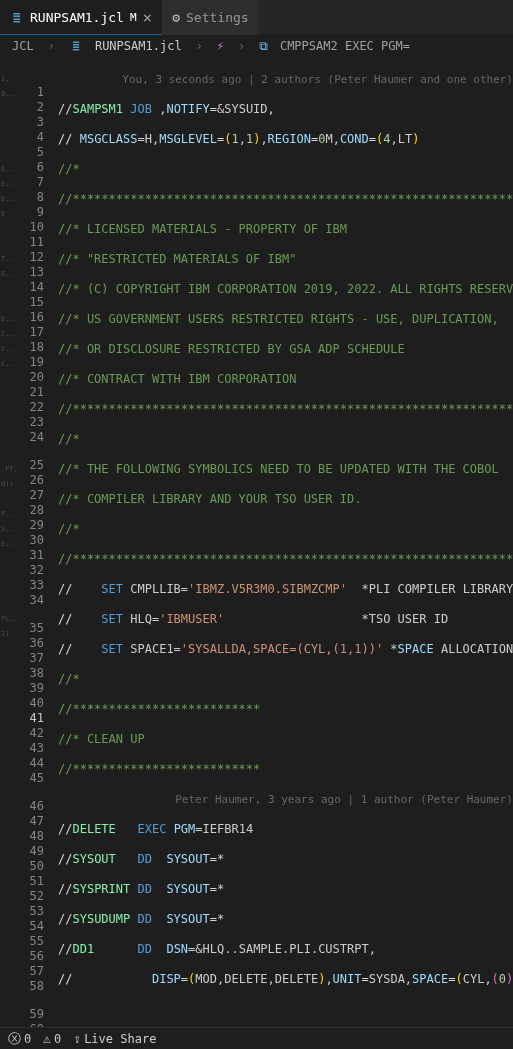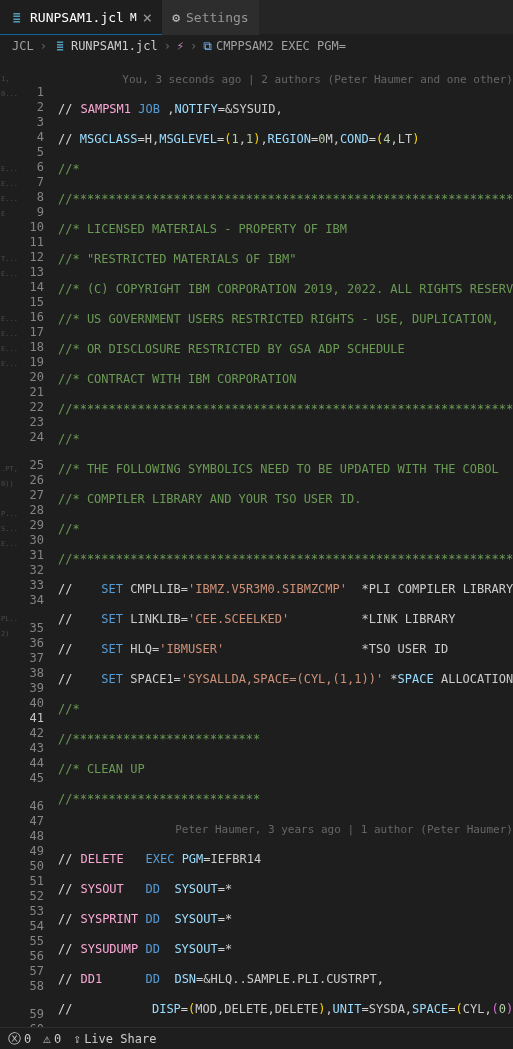--- a/index.html
+++ b/index.html
@@ -40,21 +40,21 @@
 .breadcrumbs {
   display:flex;
   align-items:center;
   height:22px;
   padding:0 12px;
   background:#1e1e1e;
   font-size:12px;
   color:#a0a0a0;
   white-space:nowrap;
   overflow:hidden;
-  gap:4px;
+  gap:12px;
 }
 .breadcrumbs .sep { color:#666; margin:0 2px; }
 .bc-file { color:#cccccc; }
 .sym-icon { color:#c586c0; }
 .sym-icon2 { color:#75beff; }
 .editor {
   display:flex;
   height:calc(100% - 35px - 22px - 22px);
   overflow:hidden;
 }
@@ -101,21 +101,21 @@
   text-align:right;
 }
 .cl { height:15px; display:block; }
 .c-cmt { color:#6a9955; }
 .c-sl  { color:#d4d4d4; }
 .c-kw  { color:#569cd6; }
 .c-prm { color:#9cdcfe; }
 .c-op  { color:#d4d4d4; }
 .c-str { color:#ce9178; }
 .c-num { color:#b5cea8; }
-.c-lbl { color:#f9a8d4;margin-left:8px; }
+.c-lbl { color:#86efac; }
 .c-par { color:#ffd700; }
 .c-par2{ color:#da70d6; }
 .statusbar {
   position:absolute;
   bottom:0; left:0; right:0;
   height:22px;
   background:#16825d;
   background:#1e1e1e;
   color:#cccccc;
   display:flex;
@@ -279,21 +279,20 @@
 <span class="cl"><span class="c-cmt">//* US GOVERNMENT USERS RESTRICTED RIGHTS - USE, DUPLICATION,</span></span>
 <span class="cl"><span class="c-cmt">//* OR DISCLOSURE RESTRICTED BY GSA ADP SCHEDULE</span></span>
 <span class="cl"><span class="c-cmt">//* CONTRACT WITH IBM CORPORATION</span></span>
 <span class="cl"><span class="c-cmt">//****************************************************************</span></span>
 <span class="cl"><span class="c-cmt">//*</span></span>
 <span class="cl"><span class="c-cmt">//* THE FOLLOWING SYMBOLICS NEED TO BE UPDATED WITH THE COBOL</span></span>
 <span class="cl"><span class="c-cmt">//* COMPILER LIBRARY AND YOUR TSO USER ID.</span></span>
 <span class="cl"><span class="c-cmt">//*</span></span>
 <span class="cl"><span class="c-cmt">//****************************************************************</span></span>
 <span class="cl"><span class="c-sl">//</span>    <span class="c-kw">SET</span> CMPLLIB=<span class="c-str">'IBMZ.V5R3M0.SIBMZCMP'</span>  *PLI COMPILER LIBRARY</span>
-<span class="cl"><span class="c-sl">//</span>    <span class="c-kw">SET</span> LINKLIB=<span class="c-str">'CEE.SCEELKED'</span>          *LINK LIBRARY</span>
 <span class="cl"><span class="c-sl">//</span>    <span class="c-kw">SET</span> HLQ=<span class="c-str">'IBMUSER'</span>                   *TSO USER ID</span>
 <span class="cl"><span class="c-sl">//</span>    <span class="c-kw">SET</span> SPACE1=<span class="c-str">'SYSALLDA,SPACE=(CYL,(1,1))'</span> *<span class="c-prm">SPACE</span> ALLOCATION</span>
 <span class="cl"><span class="c-cmt">//*</span></span>
 <span class="cl"><span class="c-cmt">//**************************</span></span>
 <span class="cl"><span class="c-cmt">//* CLEAN UP</span></span>
 <span class="cl"><span class="c-cmt">//**************************</span></span>
 <div class="annot-line">Peter Haumer, 3 years ago | 1 author (Peter Haumer)</div>
 <span class="cl"><span class="c-sl">//</span><span class="c-lbl">DELETE</span>   <span class="c-kw">EXEC</span> <span class="c-prm">PGM</span><span class="c-op">=</span>IEFBR14</span>
 <span class="cl"><span class="c-sl">//</span><span class="c-lbl">SYSOUT</span>   <span class="c-kw">DD</span>  <span class="c-prm">SYSOUT</span><span class="c-op">=</span>*</span>
 <span class="cl"><span class="c-sl">//</span><span class="c-lbl">SYSPRINT</span> <span class="c-kw">DD</span>  <span class="c-prm">SYSOUT</span><span class="c-op">=</span>*</span>

